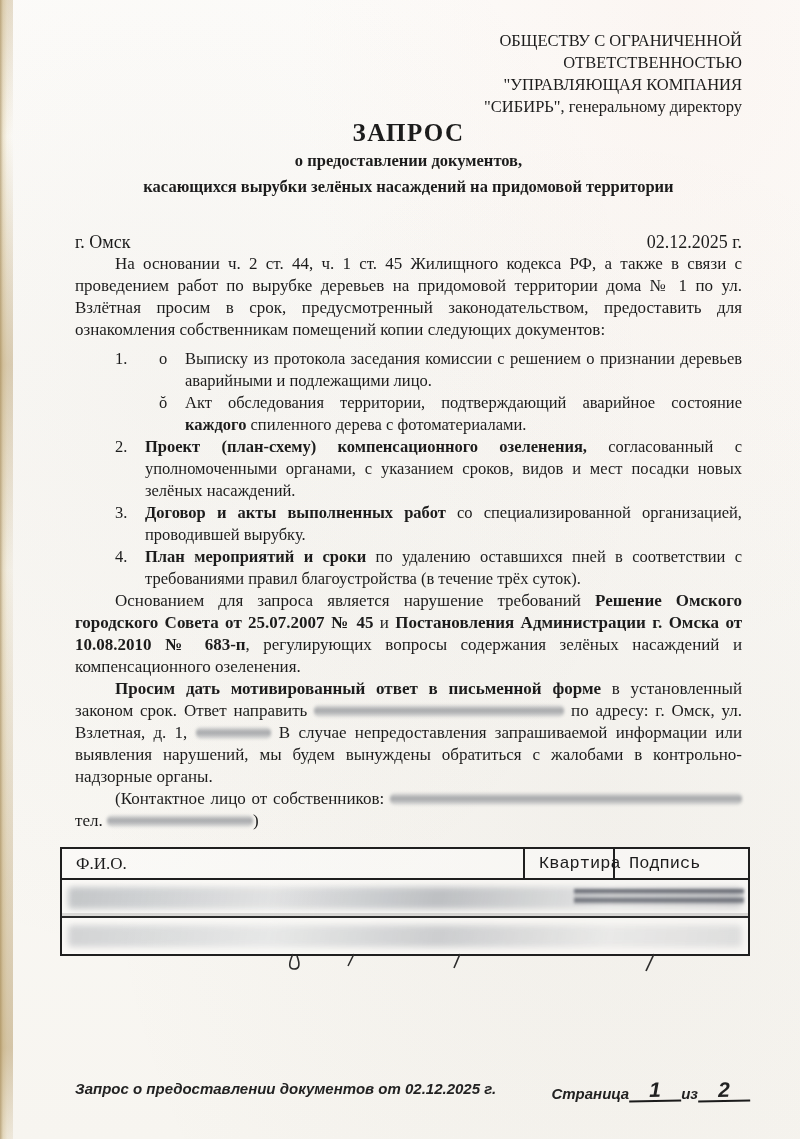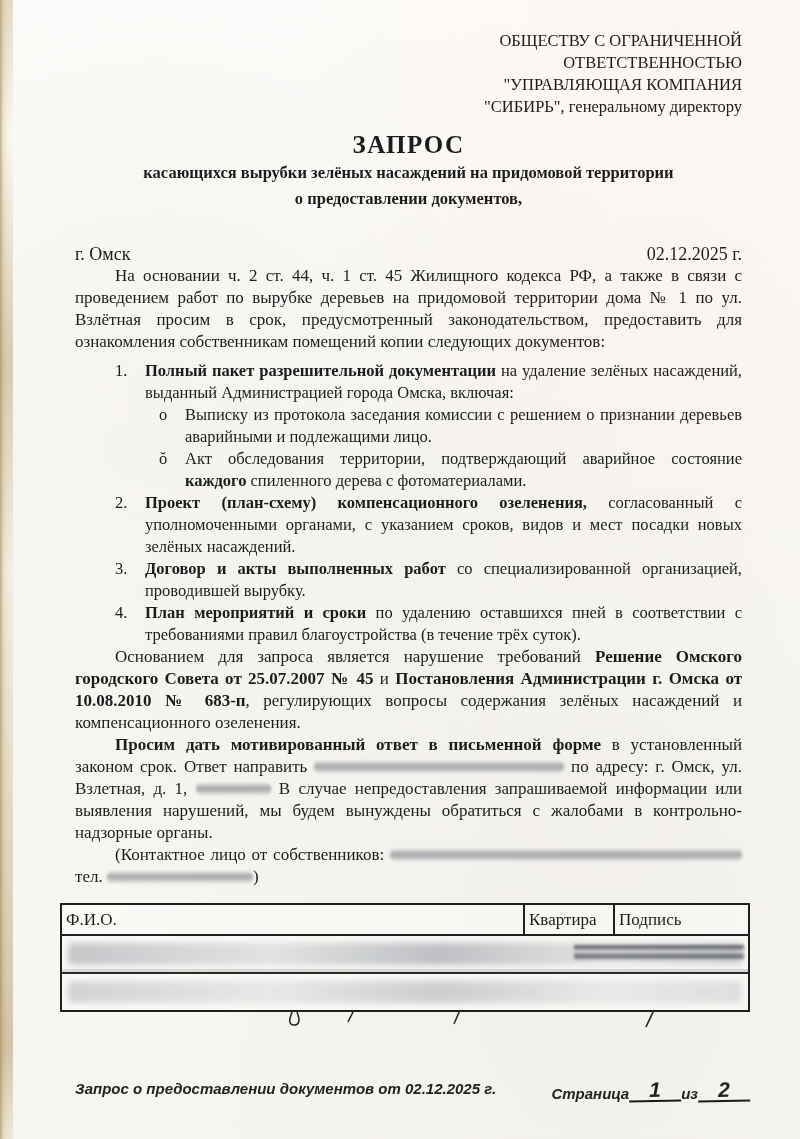--- a/index.html
+++ b/index.html
@@ -17,21 +17,21 @@
       linear-gradient(#fdfcfa,#f7f5f0);
   }
   .edge-strip{
     position:absolute;left:0;top:0;bottom:0;width:13px;pointer-events:none;
     background:
       linear-gradient(to bottom, rgba(160,125,60,0.25) 0%, rgba(160,125,60,0.0) 12%, rgba(160,125,60,0.35) 32%, rgba(160,125,60,0.05) 50%, rgba(160,125,60,0.40) 92%, rgba(160,125,60,0.1) 100%),
       linear-gradient(to right, rgba(146,115,55,0.55) 0px, rgba(214,192,140,0.38) 3px, rgba(238,226,192,0.20) 7px, rgba(255,255,255,0) 13px);
   }
   .content{position:absolute;left:75px;right:58px;top:0;}
   .addressee{margin-top:30px;text-align:right;font-size:16.5px;line-height:22px;}
-  .doc-title{margin-top:12px;text-align:center;font-weight:bold;font-size:25px;line-height:30px;letter-spacing:1.5px;}
+  .doc-title{text-align:center;font-weight:bold;font-size:25px;line-height:30px;letter-spacing:1.5px;}
   .doc-subtitle{text-align:center;font-weight:bold;font-size:16.5px;line-height:26px;}
   .dateline{margin-top:31px;display:flex;justify-content:space-between;font-size:18px;line-height:22px;}
   p.body{margin:0;text-align:justify;font-size:17px;line-height:22px;}
   .indent{text-indent:40px;}
   .mt{margin-top:9px;}
   .mt2{margin-top:12px;}
   .b, .seg-b{font-weight:bold;}
   .doc-list{margin-top:7px;}
   .list-item{position:relative;padding-left:70px;text-align:justify;font-size:16.5px;line-height:22px;}
   .list-item .num{position:absolute;left:40px;top:0;}
@@ -39,22 +39,22 @@
   .sub-item .marker{position:absolute;left:84px;top:0;}
   .redact{
     display:inline-block;height:12px;border-radius:5px;
     background:linear-gradient(to bottom, rgba(150,155,160,0.18), rgba(95,100,110,0.55) 45%, rgba(150,155,160,0.22));
     filter:blur(1.6px);
     vertical-align:baseline;transform:translateY(1px);
   }
   
   .sig-table{position:relative;margin-top:15px;margin-left:-15px;width:686px;border:2px solid #1f1f1f;background:rgba(255,255,255,0.4);}
   .t-head{display:grid;grid-template-columns:461px 90px 131px;border-bottom:2px solid #1f1f1f;}
-  .t-head .cell{font-size:17px;line-height:29px;padding-left:4px;}
-  .t-head .cell + .cell{border-left:2px solid #1f1f1f;}
+  .t-head .cell{font-size:17px;line-height:29px;padding-left:14px;}
+  .t-head .cell + .cell{border-left:2px solid #1f1f1f;font-family:Liberation Mono, monospace;}
   .t-row{height:36px;position:relative;overflow:hidden;}
   .t-row + .t-row{border-top:2px solid #2a2a2a;box-shadow:0 -3px 0 rgba(40,40,40,0.15);}
   .blurband{
     position:absolute;left:6px;right:6px;top:7px;bottom:7px;border-radius:4px;
     background:
       linear-gradient(100deg, rgba(70,80,95,0.30) 0%, rgba(120,130,145,0.18) 30%, rgba(70,80,95,0.33) 55%, rgba(120,130,145,0.15) 80%, rgba(70,80,95,0.2) 100%);
     filter:blur(3px);
   }
   .blurband.light{opacity:0.75;}
   .sig-dark{
@@ -88,34 +88,33 @@
   <div class="content">
 
     <div class="addressee">
       <div>ОБЩЕСТВУ С ОГРАНИЧЕННОЙ</div>
       <div>ОТВЕТСТВЕННОСТЬЮ</div>
       <div>"УПРАВЛЯЮЩАЯ КОМПАНИЯ</div>
       <div>"СИБИРЬ", генеральному директору</div>
     </div>
 
     <div class="doc-title">ЗАПРОС</div>
+    <div class="doc-subtitle">о предоставлении документов,</div>
     <div class="doc-subtitle">касающихся вырубки зелёных насаждений на придомовой территории</div>
-    <div class="doc-subtitle">о предоставлении документов,</div>
 
     <div class="dateline">
       <span>г. Омск</span>
       <span>02.12.2025 г.</span>
     </div>
 
     <p class="body indent mt">На основании ч. 2 ст. 44, ч. 1 ст. 45 Жилищного кодекса РФ, а также в связи с проведением работ по вырубке деревьев на придомовой территории дома № 1 по ул. Взлётная просим в срок, предусмотренный законодательством, предоставить для ознакомления собственникам помещений копии следующих документов:</p>
 
     <div class="doc-list">
       <div class="list-item">
         <span class="num">1.</span>
-        <span><span class="seg-b">Полный пакет разрешительной документации</span><span> на удаление зелёных насаждений, выданный Администрацией города Омска, включая:</span></span>
       </div>
       <div class="sub-item">
         <span class="marker">o</span>
         <span><span>Выписку из протокола заседания комиссии с решением о признании деревьев аварийными и подлежащими лицо.</span></span>
       </div>
       <div class="sub-item">
         <span class="marker">ŏ</span>
         <span><span>Акт обследования территории, подтверждающий аварийное состояние </span><span class="seg-b">каждого</span><span> спиленного дерева с фотоматериалами.</span></span>
       </div>
       <div class="list-item">

